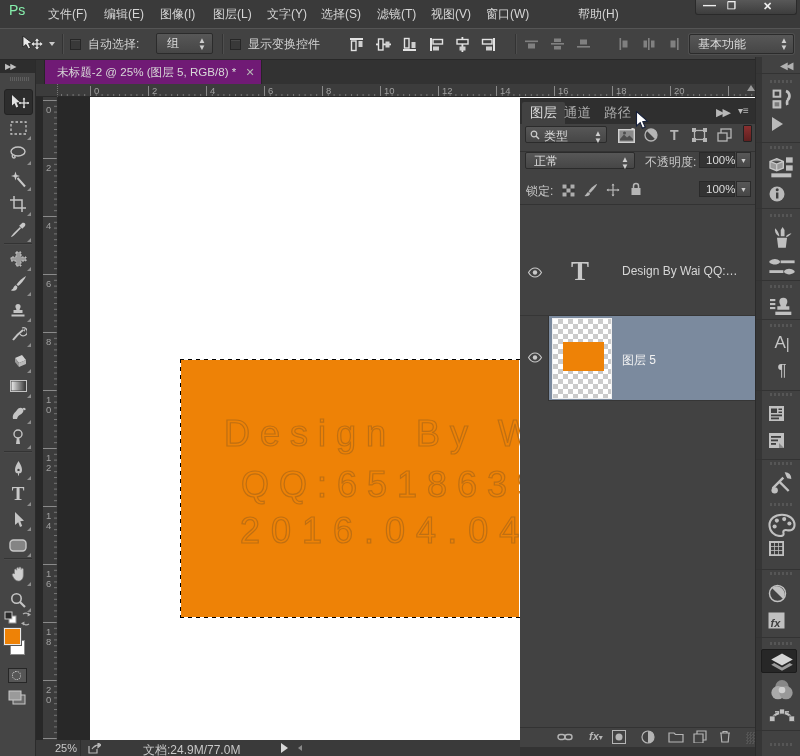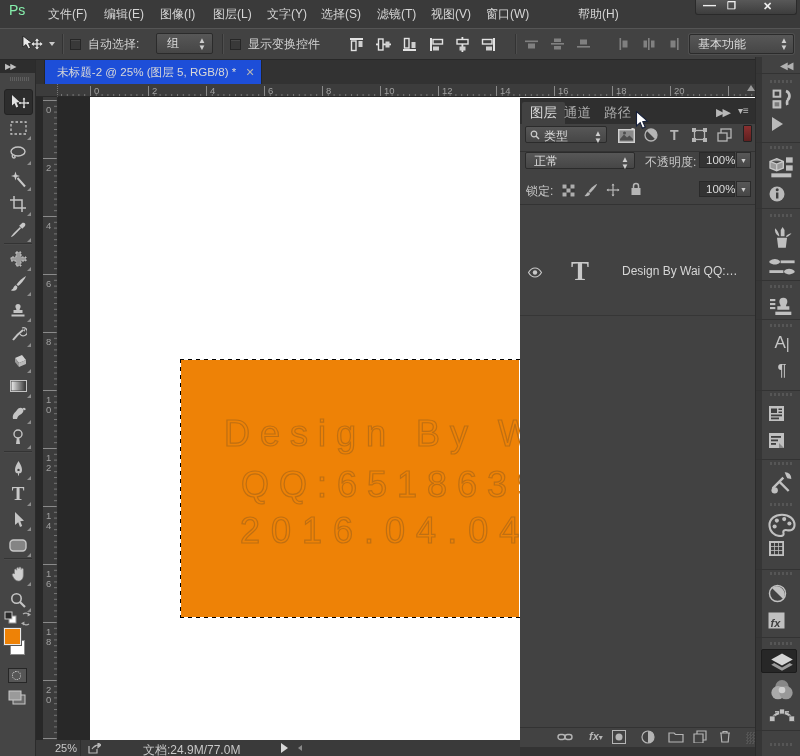--- a/index.html
+++ b/index.html
@@ -14,21 +14,21 @@
   #winbtns div { position:absolute; color:#efefef; font-size:11px; font-weight:bold; top:0; }
   
   #optbar { left:0; top:28px; width:800px; height:32px; background:#424242; border-top:1px solid #555; border-bottom:1px solid #282828; }
   .vsep { position:absolute; top:6px; width:1px; height:20px; background:#333; box-shadow:1px 0 0 #4e4e4e; }
   .cbox { position:absolute; top:11px; width:11px; height:11px; background:#393939; border:1px solid #262626; box-shadow:inset 0 1px 0 #4a4a4a; }
   .optxt { position:absolute; top:0; height:32px; line-height:32px; font-size:12px; color:#d2d2d2; }
   .drop { position:absolute; background:linear-gradient(#575757,#464646); border:1px solid #2b2b2b; border-radius:2px; color:#dcdcdc; font-size:12px; }
   .updn { position:absolute; color:#cfcfcf; font-size:8px; line-height:7px; }
   
   #tabbar { left:0; top:60px; width:800px; height:24px; background:#323232; }
-  #doctab { left:44px; top:60px; width:218px; height:24px; background:#1d4ed8; border-right:1px solid #262626; border-left:1px solid #262626; color:#d8d8d8; font-size:11.6px; line-height:24px; padding-left:12px; white-space:nowrap; overflow:hidden; }
+  #doctab { left:44px; top:60px; width:218px; height:24px; background:#701a75; border-right:1px solid #262626; border-left:1px solid #262626; color:#d8d8d8; font-size:11.6px; line-height:24px; padding-left:12px; white-space:nowrap; overflow:hidden; }
   
   #hruler { left:36px; top:84px; width:721px; height:13px; background:#3c3c3c; border-bottom:1px solid #2a2a2a; overflow:hidden; }
   #vruler { left:43px; top:97px; width:15px; height:643px; background:#3c3c3c; border-right:1px solid #2a2a2a; overflow:hidden; }
   
   #toolbar { left:0; top:60px; width:36px; height:696px; background:#454545; border-right:1px solid #2b2b2b; }
   #toolhead { left:0; top:60px; width:35px; height:13px; background:#2d2d2d; color:#c0c0c0; font-size:8px; line-height:13px; text-align:left; padding-left:5px; letter-spacing:-1px; }
   .tool { position:absolute; left:5px; width:26px; height:24px; display:flex; align-items:center; justify-content:center; }
   .tool svg { display:block; }
   .tool::after { content:""; position:absolute; right:0px; bottom:0px; width:0; height:0; border-left:4px solid transparent; border-bottom:4px solid #8e8e8e; }
   .tool.sel::after, .tool.nofly::after { display:none; }
@@ -516,20 +516,30 @@
     <div class="vbtn" style="left:216px;top:83px;">▼</div>
 
     <div class="lrow" style="top:133px;height:85px;">
       <svg class="eye" style="top:36px;" width="15" height="11" viewBox="0 0 15 11">
         <path d="M1 5.5 C3 2 5.5 1 7.5 1 C9.5 1 12 2 14 5.5 C12 9 9.5 10 7.5 10 C5.5 10 3 9 1 5.5 Z" fill="none" stroke="#c9c9c9" stroke-width="1.1"></path>
         <circle cx="7.5" cy="5.5" r="2.2" fill="#c9c9c9"></circle>
       </svg>
       <div class="abs" style="left:51px;top:25px;font-family:'Liberation Serif',serif;font-size:27px;font-weight:bold;color:#c9c9c9;">T</div>
       <div class="lname" style="left:102px;top:33px;">Design By Wai QQ:…</div>
     </div>
+    <div class="lrow" style="top:218px;height:85px;background:#7b8a9e;">
+      <div class="abs" style="left:0;top:0;width:29px;height:85px;background:#424242;border-right:1px solid #333;"></div>
+      <svg class="eye" style="top:36px;" width="15" height="11" viewBox="0 0 15 11">
+        <path d="M1 5.5 C3 2 5.5 1 7.5 1 C9.5 1 12 2 14 5.5 C12 9 9.5 10 7.5 10 C5.5 10 3 9 1 5.5 Z" fill="none" stroke="#c9c9c9" stroke-width="1.1"></path>
+        <circle cx="7.5" cy="5.5" r="2.2" fill="#c9c9c9"></circle>
+      </svg>
+      <div class="abs checker" style="left:32px;top:2px;width:60px;height:81px;border:1.5px solid #f0f0f0;"></div>
+      <div class="abs" style="left:43px;top:26px;width:41px;height:29px;background:#ee8206;"></div>
+      <div class="lname" style="left:102px;top:36px;color:#f2f2f2;">图层 5</div>
+    </div>
     <div class="abs" style="left:0;top:388px;width:237px;height:241px;background:#424242;"></div>
 
     <div class="abs" style="left:0;top:629px;width:237px;height:20px;border-top:1px solid #333;background:#424242;"></div>
     <svg class="abs" style="left:37px;top:633px;" width="16" height="12" viewBox="0 0 16 12">
       <g fill="none" stroke="#b5b5b5" stroke-width="1.4">
         <rect x="1" y="3.5" width="7" height="5" rx="2.5"></rect>
         <rect x="8" y="3.5" width="7" height="5" rx="2.5"></rect>
       </g>
     </svg>
     <div class="abs" style="left:69px;top:632px;font-size:11px;font-style:italic;font-weight:bold;color:#b5b5b5;">fx<span style="font-style:normal;font-weight:normal;font-size:8px;">▾</span></div>

